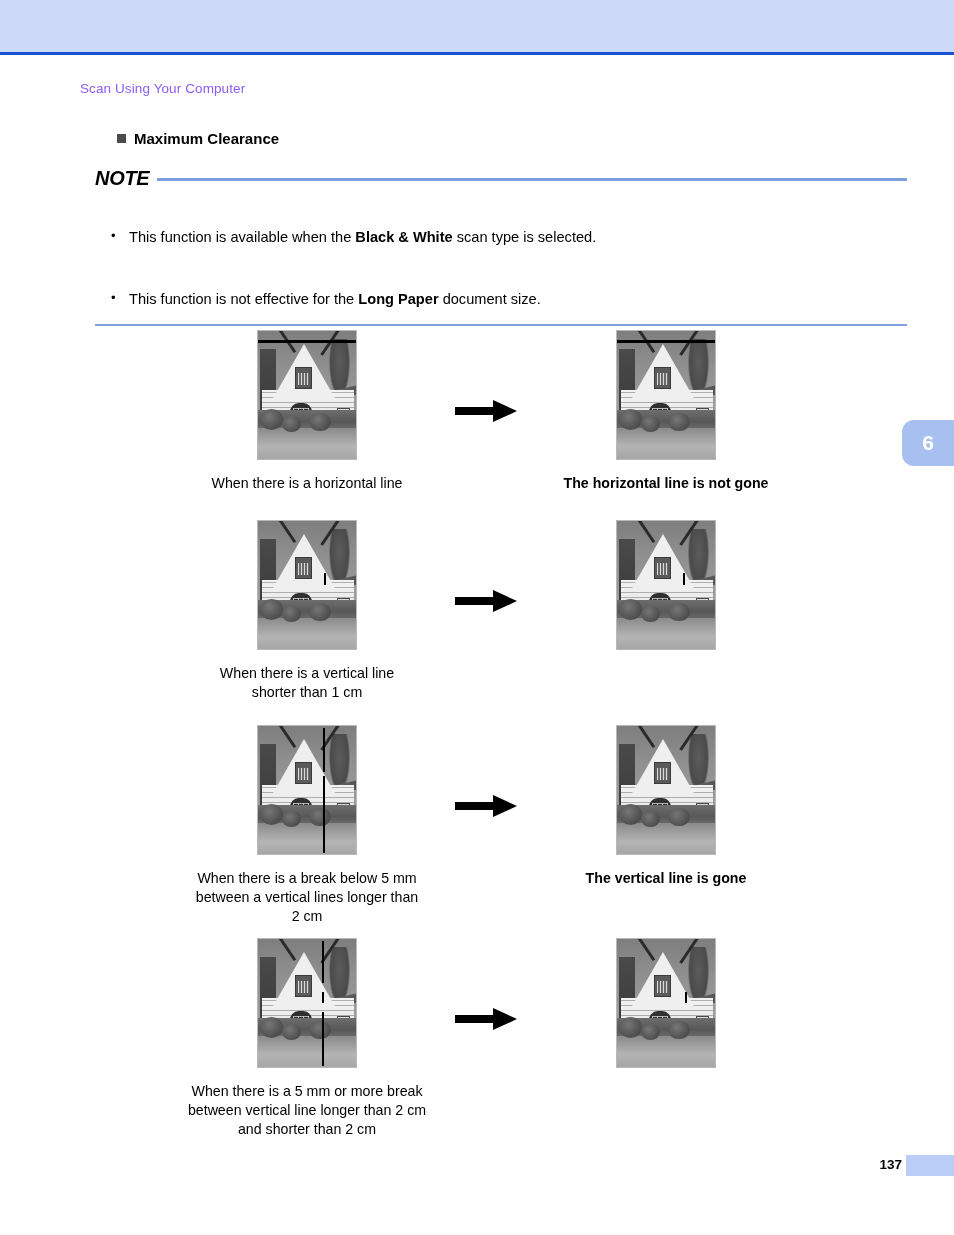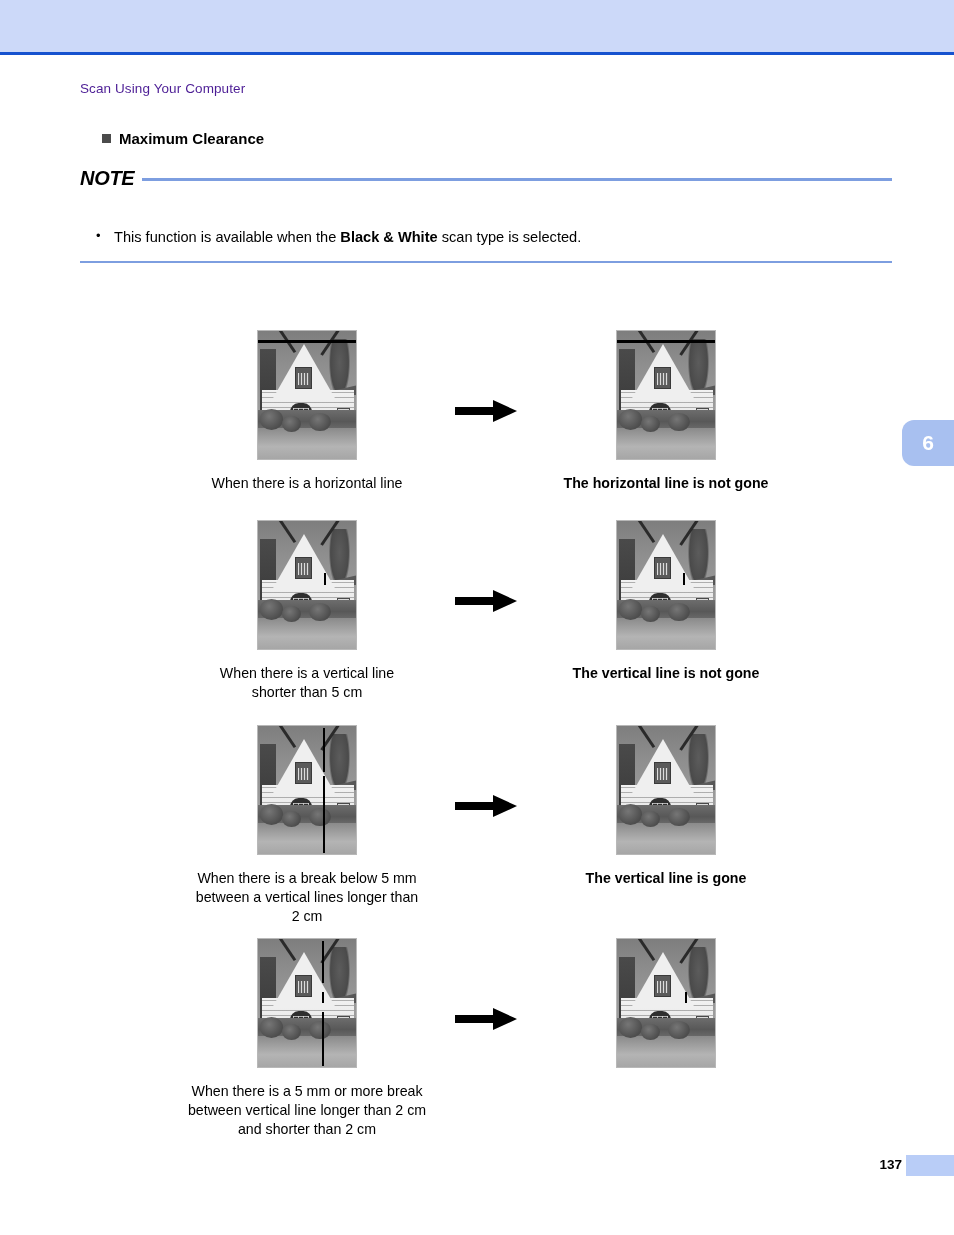--- a/index.html
+++ b/index.html
@@ -26,28 +26,28 @@
     border-bottom: 3px solid #1652cf;
     box-sizing: border-box;
   }
 
   
   .running-header {
     position: absolute;
     left: 80px;
     top: 81px;
     font-size: 13.5px;
-    color: #4c1d95;
+    color: #8b5cf6;
     letter-spacing: 0.1px;
   }
 
   
   .content {
     position: absolute;
-    left: 80px;
+    left: 95px;
     top: 130px;
     width: 812px;
   }
 
   
   .section-heading {
     display: flex;
     align-items: baseline;
     font-size: 15px;
     font-weight: bold;
@@ -343,20 +343,23 @@
 
   <div class="note-block">
     <div class="note-head">
       <span class="note-title">NOTE</span>
       <span class="note-rule"></span>
     </div>
     <ul class="note-list">
       <li>
         <span>This function is available when the </span><span class="nb">Black &amp; White</span><span> scan type is selected.</span>
       </li>
+      <li>
+        <span>This function is not effective for the </span><span class="nb">Long Paper</span><span> document size.</span>
+      </li>
     </ul>
   </div>
 </div>
 
 <div class="figures">
 
   <div class="fig-row" style="height:190px;">
     <div class="fig-cell left">
       <div class="photo-wrap">
         <div class="photo">
@@ -434,21 +437,21 @@
             <div class="win-r"></div>
           <div class="hedge"></div>
             <div class="ground"></div>
           <div class="bush-a"></div>
             <div class="bush-b"></div>
             <div class="bush-c"></div>
           <div class="vline" style="left:66px; top:52px; height:12px;"></div>
         </div>
       </div>
       <div class="caption" style="white-space:pre-line">When there is a vertical line
-shorter than 5 cm</div>
+shorter than 1 cm</div>
     </div>
 
     <div class="arrow" style="top:68px;">
       <svg width="62" height="26" viewBox="0 0 62 26">
           <path d="M0 9 H38 V2 L62 13 L38 24 V17 H0 Z" fill="#000"></path>
         </svg>
     </div>
 
     <div class="fig-cell right">
       <div class="photo-wrap">
@@ -466,21 +469,20 @@
             <div class="door"></div>
             <div class="win-r"></div>
           <div class="hedge"></div>
             <div class="ground"></div>
           <div class="bush-a"></div>
             <div class="bush-b"></div>
             <div class="bush-c"></div>
           <div class="vline" style="left:66px; top:52px; height:12px;"></div>
         </div>
       </div>
-      <div class="caption">The vertical line is not gone</div>
     </div>
   </div>
 
   <div class="fig-row" style="height:213px;">
     <div class="fig-cell left">
       <div class="photo-wrap">
         <div class="photo">
           <div class="sky"></div>
             <div class="conifer"></div>
             <div class="chimney"></div>

